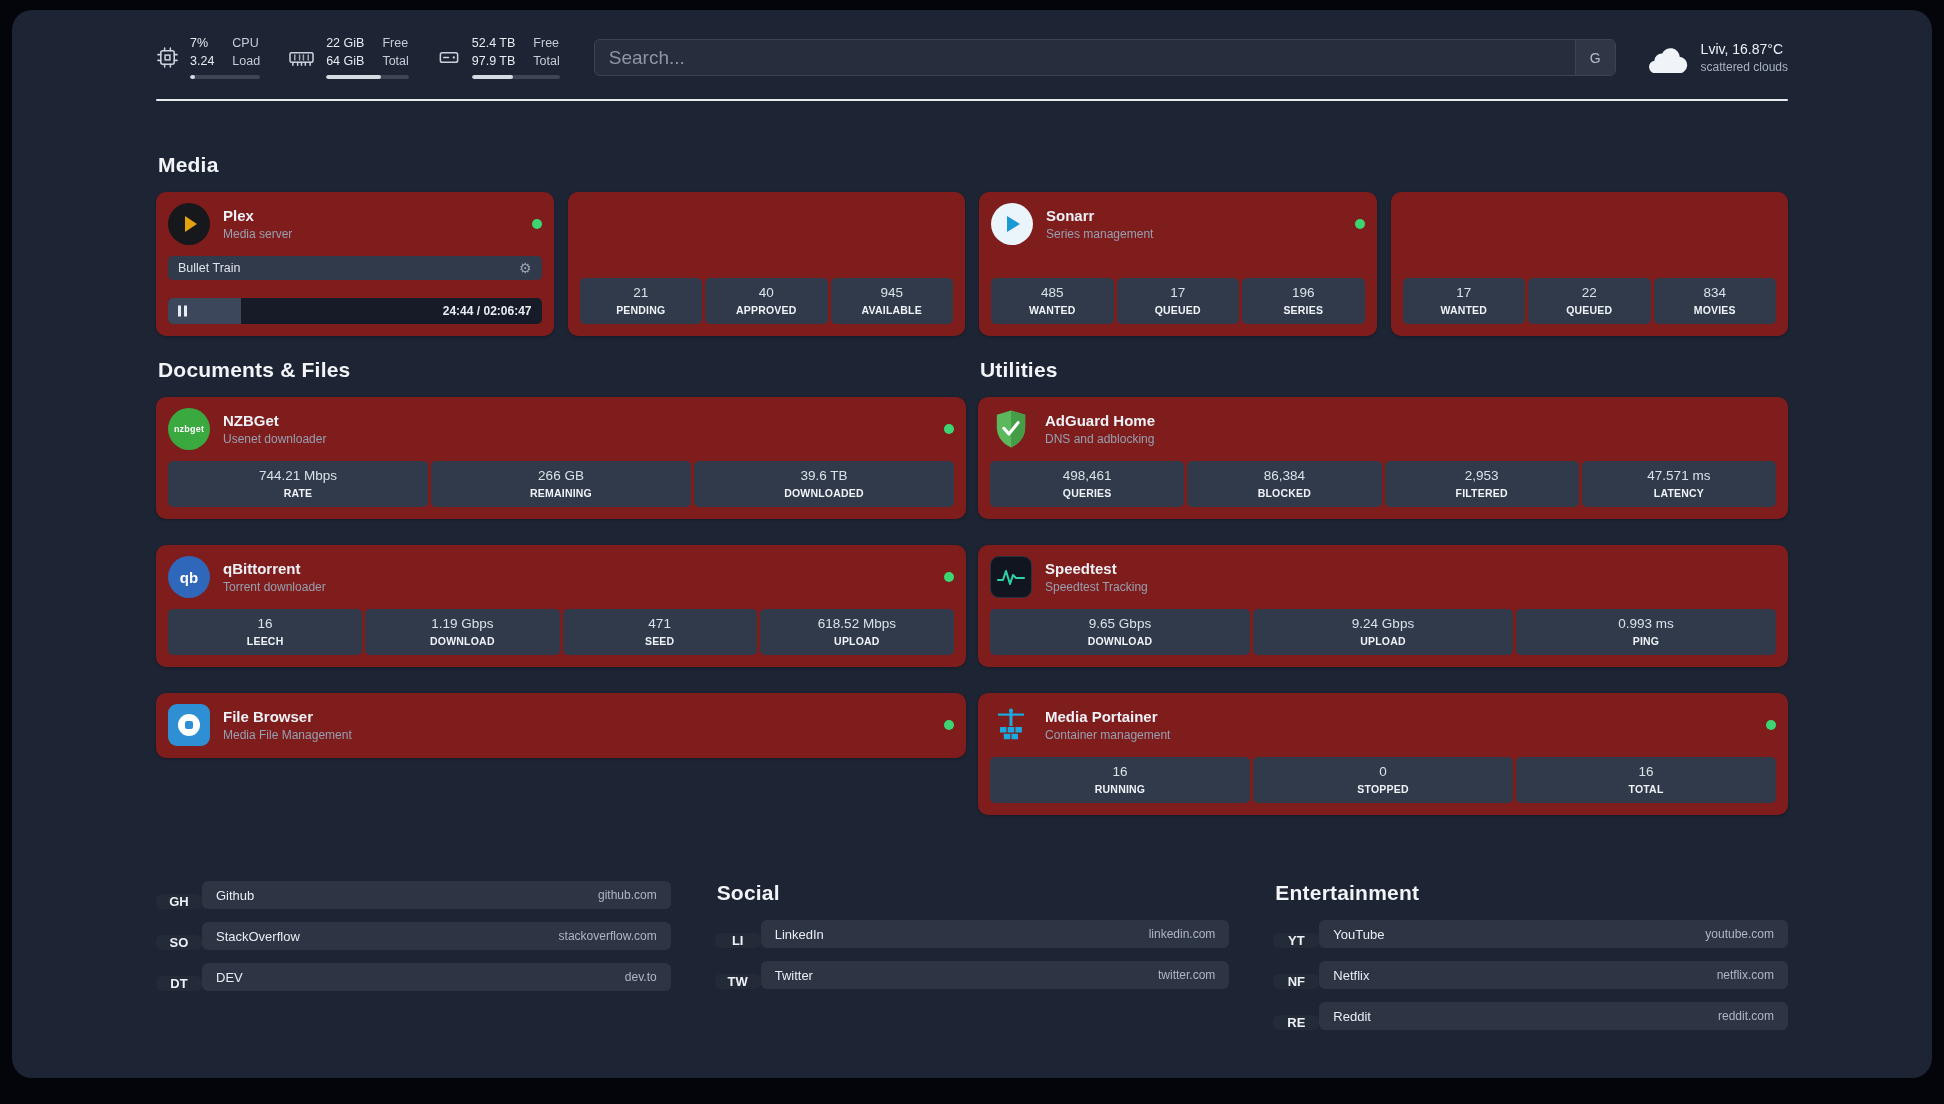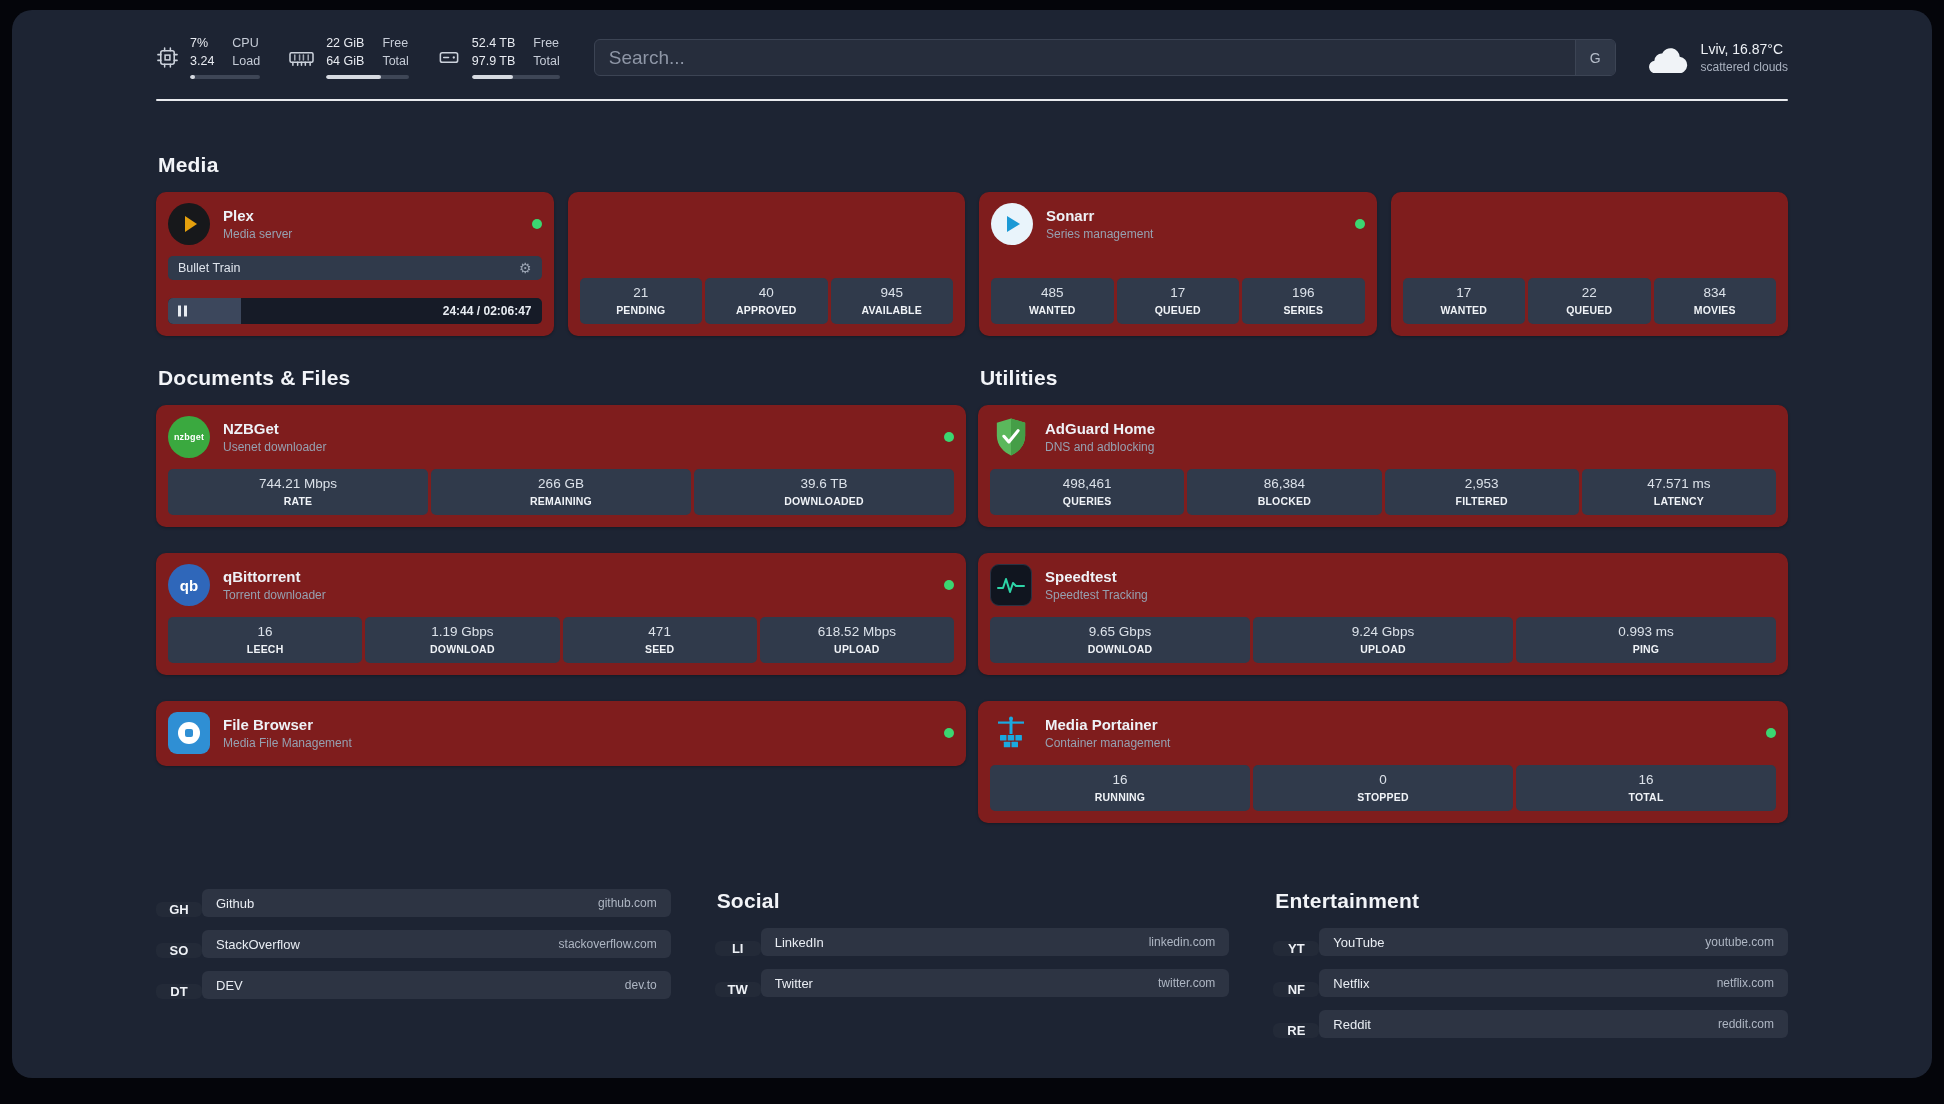--- a/index.html
+++ b/index.html
@@ -58,21 +58,21 @@
 
   .divider { height: 2px; background: #e8eaee; border: 0; border-radius: 1px; margin-top: 20px; }
 
   
   .section-title {
     font-size: 21px; font-weight: 600; color: #f2f4f8;
     letter-spacing: .2px; margin: 0 0 15px 2px;
   }
   .media-section { margin-top: 52px; }
   .grid4 { display: grid; grid-template-columns: repeat(4, 1fr); gap: 14px; }
-  .midgrid { display: grid; grid-template-columns: 1fr 1fr; gap: 12px; margin-top: 30px; }
+  .midgrid { display: grid; grid-template-columns: 1fr 1fr; gap: 12px; margin-top: 22px; }
   .col-cards { display: flex; flex-direction: column; gap: 26px; }
 
   
   .card {
     background: #7f1d1d; border-radius: 10px;
     padding: 11px 12px 12px; display: flex; flex-direction: column;
     box-shadow: 0 1px 3px rgba(0,0,0,.28);
     cursor: pointer;
   }
   .card.tall { min-height: 122px; }

